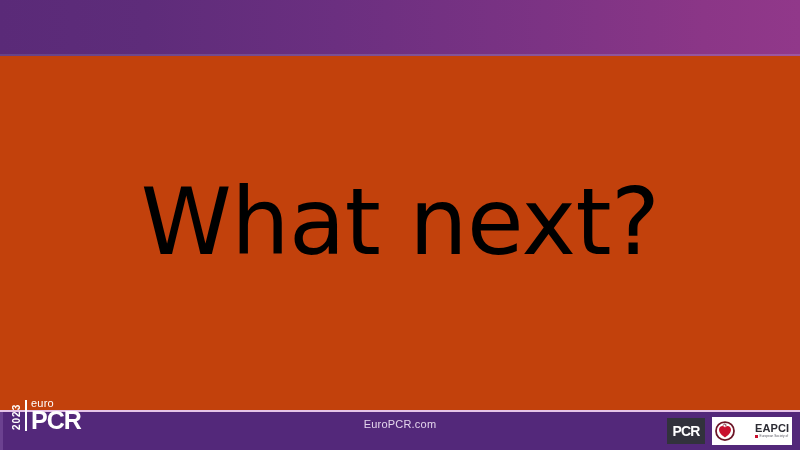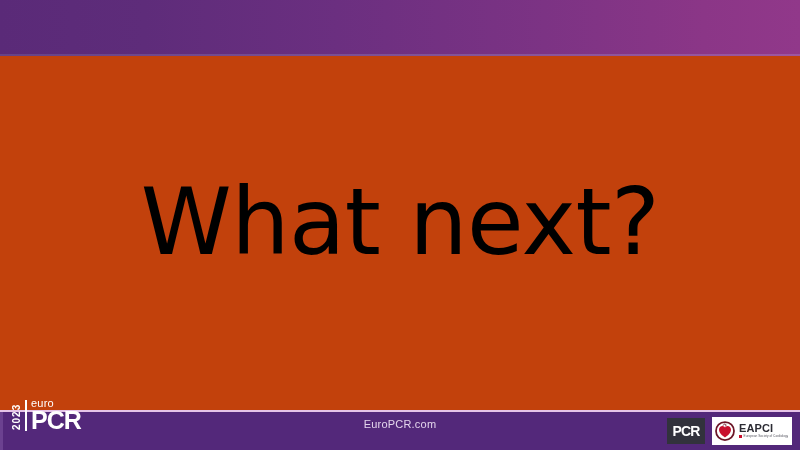--- a/index.html
+++ b/index.html
@@ -192,21 +192,21 @@
     line-height: 1;
   }
   .eapci-badge {
     width: 80px;
     height: 28px;
     background: #ffffff;
     display: flex;
     align-items: center;
     padding: 0 3px;
     box-sizing: border-box;
-    gap: 4px;
+    gap: 20px;
   }
   .eapci-heart {
     width: 20px;
     height: 20px;
     flex: 0 0 20px;
     display: block;
   }
   .eapci-text {
     display: flex;
     flex-direction: column;

